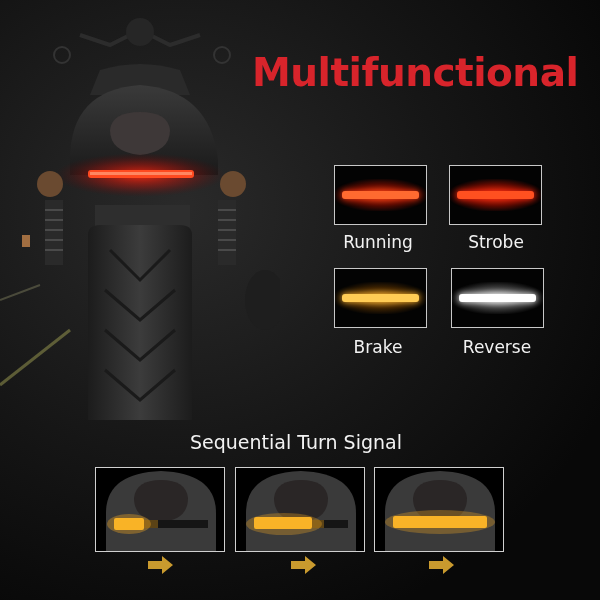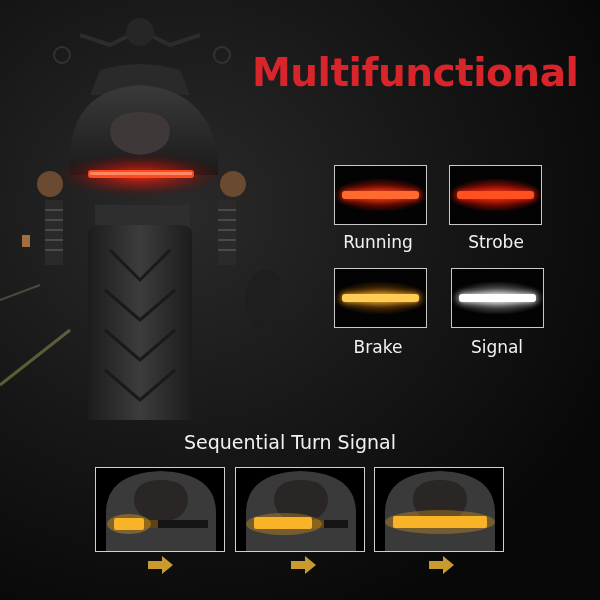--- a/index.html
+++ b/index.html
@@ -7,21 +7,21 @@
   .stage{position:relative;width:600px;height:600px;overflow:hidden;
     background:radial-gradient(ellipse at 30% 35%, #2a2a2a 0%, #161616 45%, #080808 80%);}
   
   .moto{position:absolute;left:0;top:0;width:280px;height:420px;}
   .title{position:absolute;left:252px;top:50px;width:340px;font-family:"DejaVu Sans",sans-serif;font-weight:bold;
     font-size:39px;color:#d8242b;letter-spacing:-0.5px;white-space:nowrap;}
   .mode{position:absolute;width:93px;height:60px;border:1.5px solid #c8c8c8;background:#030303;box-sizing:border-box;overflow:hidden;}
   .mode .bar{position:absolute;left:8%;right:8%;top:50%;height:8px;margin-top:-4px;border-radius:3px;}
   .mode .glow{position:absolute;left:0;right:0;top:50%;height:32px;margin-top:-16px;}
   .mode-label{position:absolute;width:120px;text-align:center;color:#f2f2f2;font-size:17px;font-family:"DejaVu Sans",sans-serif;}
-  .seq-title{position:absolute;left:12px;width:556px;top:431px;text-align:center;color:#f2f2f2;font-size:19px;font-family:"DejaVu Sans",sans-serif;}
+  .seq-title{position:absolute;left:18px;width:556px;top:431px;text-align:center;color:#f2f2f2;font-size:19px;font-family:"DejaVu Sans",sans-serif;}
   .panel{position:absolute;top:467px;width:130px;height:85px;border:1.5px solid #d0d0d0;box-sizing:border-box;overflow:hidden;background:#000;}
   .arrow{position:absolute;top:556px;width:25px;height:18px;}
 </style>
 </head>
 <body>
 
 <div class="stage">
 
   <svg class="moto" viewBox="0 0 280 420" xmlns="http://www.w3.org/2000/svg">
     <defs>
@@ -94,21 +94,21 @@
   <div class="mode" style="left:334px;top:268px;">
     <div class="glow" style="background:radial-gradient(ellipse at center, rgba(255,170,40,0.7) 0%, rgba(200,110,0,0.3) 45%, rgba(0,0,0,0) 75%);"></div>
     <div class="bar" style="background:#ffcc55;box-shadow:0 0 6px #ffb833;"></div>
   </div>
   <div class="mode-label" style="left:318px;top:337px;">Brake</div>
 
   <div class="mode" style="left:451px;top:268px;">
     <div class="glow" style="background:radial-gradient(ellipse at center, rgba(255,255,255,0.75) 0%, rgba(200,200,200,0.3) 45%, rgba(0,0,0,0) 75%);"></div>
     <div class="bar" style="background:#ffffff;box-shadow:0 0 6px #ffffff;"></div>
   </div>
-  <div class="mode-label" style="left:437px;top:337px;">Signal</div>
+  <div class="mode-label" style="left:437px;top:337px;">Reverse</div>
 
   <div class="seq-title">Sequential Turn Signal</div>
 
   <div class="panel" style="left:95px;">
     <svg width="130" height="85" viewBox="0 0 130 85">
       <path d="M10 85 L10 45 Q10 5 65 3 Q120 5 120 45 L120 85 Z" fill="#3a3a3a"></path>
       <path d="M38 30 Q40 12 65 12 Q90 12 92 30 Q92 52 65 54 Q38 52 38 30 Z" fill="#2a2626"></path>
       <rect x="18" y="52" width="94" height="8" fill="#151515"></rect>
       <rect x="18" y="50" width="30" height="12" rx="2" fill="#f6b52a"></rect>
       <rect x="48" y="52" width="14" height="8" fill="#8a6218" opacity="0.6"></rect>

